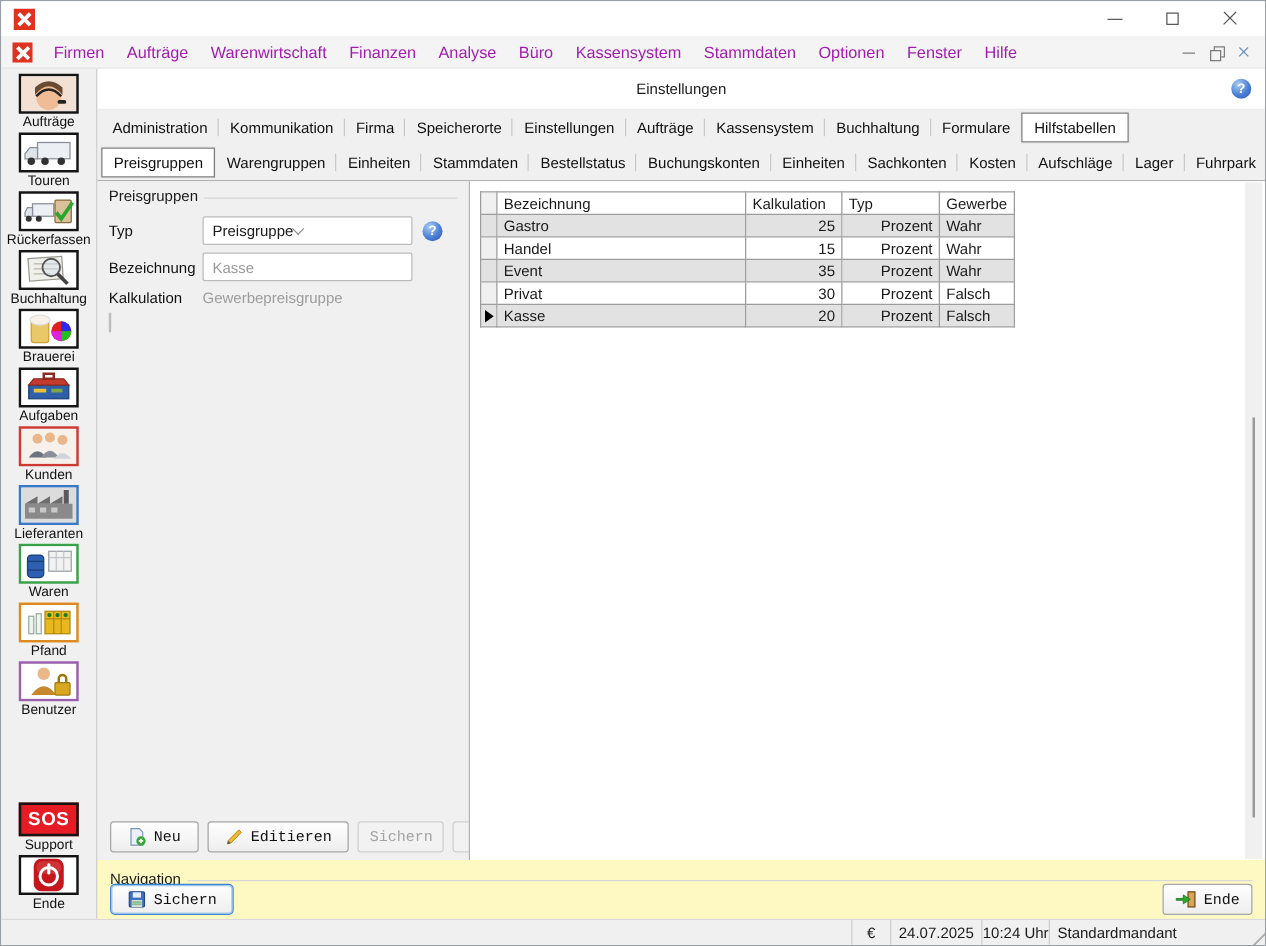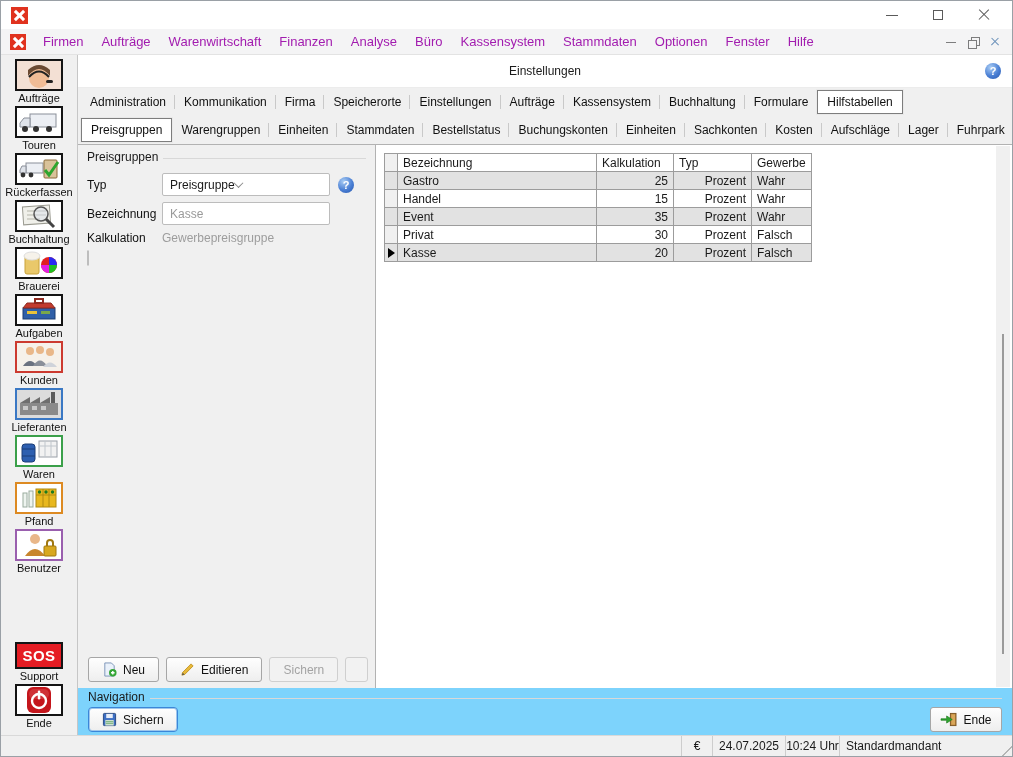--- a/index.html
+++ b/index.html
@@ -66,38 +66,38 @@
   .frm .lbl { color:#111; }
   .lbl.muted { color:#9d9d9d; }
   .ctl-row { display:flex; align-items:center; gap:8px; }
   .ctl { height:23px; background:#fff; border:1px solid #bcbcbc; border-radius:2px; display:flex; align-items:center; padding:0 7px; font-size:12px; }
   .ctl.select { }
   .chev { width:7px; height:7px; border-right:1.3px solid #8a8a8a; border-bottom:1.3px solid #8a8a8a; transform:rotate(45deg) translate(-1px,-1px); flex:none; }
   .val-muted { color:#9a9a9a; }
   .checkbox { width:14px; height:14px; border:1px solid #bdbdbd; background:#fbfbfb; border-radius:2px; }
 
   .form-actions { position:absolute; left:10px; bottom:6px; display:flex; gap:7px; align-items:center; }
-  .btn { height:25px; background:linear-gradient(#fefefe,#eeeeee); border:1px solid #a6a6a6; border-radius:3px; display:inline-flex; align-items:center; justify-content:center; gap:6px; padding:0 13px; font-size:12px; color:#111; cursor:default; }
+  .btn { height:25px; background:linear-gradient(#fefefe,#eeeeee); border:1px solid #a6a6a6; border-radius:3px; display:inline-flex; align-items:center; justify-content:center; gap:6px; padding:0 13px; font-size:12px; color:#111; cursor:default;font-family:Liberation Mono, monospace; }
   .btn svg { flex:none; }
   .btn.disabled { color:#a3a3a3; background:#f2f2f2; border-color:#cfcfcf; }
   .btn.tiny { width:23px; padding:0; }
   .btn.focused { border-color:#3b86d8; box-shadow:0 0 0 1px #9ec7ec inset; border-radius:4px; }
 
   .table-pane { flex:1; background:#fff; border-left:1px solid #b2b2b2; position:relative; min-width:0; }
   table.grid { border-collapse:collapse; position:absolute; left:8px; top:8px; font-size:12px; table-layout:fixed; }
   .grid th,.grid td { border:1px solid #9c9c9c; height:18px; padding:0 5px; overflow:hidden; white-space:nowrap; }
   .grid th { font-weight:normal; text-align:left; background:#fff; }
   .grid td.num { text-align:right; }
   .grid tr.alt td { background:#e2e2e2; }
   .grid td.ind,.grid th.ind { width:13px; padding:0; background:#f0f0f0; }
   .tri { display:block; margin:0 auto; width:0; height:0; border-left:7px solid #000; border-top:5px solid transparent; border-bottom:5px solid transparent; }
   .vscroll { position:absolute; right:2px; top:1px; bottom:1px; width:14px; background:#f0f0f0; }
   .vthumb { position:absolute; left:6px; width:2px; top:188px; height:320px; background:#9a9a9a; }
 
-  .nav-group { height:47px; flex:none; background:#7dd3fc; position:relative; padding:2px 10px 0; }
+  .nav-group { height:47px; flex:none; background:#fef9c3; position:relative; padding:8px 10px 0; }
   .nav-group .group-head::after { margin-top:2px; }
   .nav-sichern { position:absolute; left:10px; top:19px; }
   .nav-ende { position:absolute; right:10px; top:19px; width:72px; }
 
   
   .statusbar { height:21px; flex:none; background:#f0f0f0; border-top:1px solid #d9d9d9; display:flex; align-items:stretch; font-size:12px; color:#1a1a1a; }
   .sb-fill { flex:1; }
   .sb-seg { border-left:1px solid #cdcdcd; display:flex; align-items:center; justify-content:center; padding:0 6px; white-space:nowrap; }
   .sb-left { justify-content:flex-start; }
   .sb-grip { width:13px; border-left:none; background:

